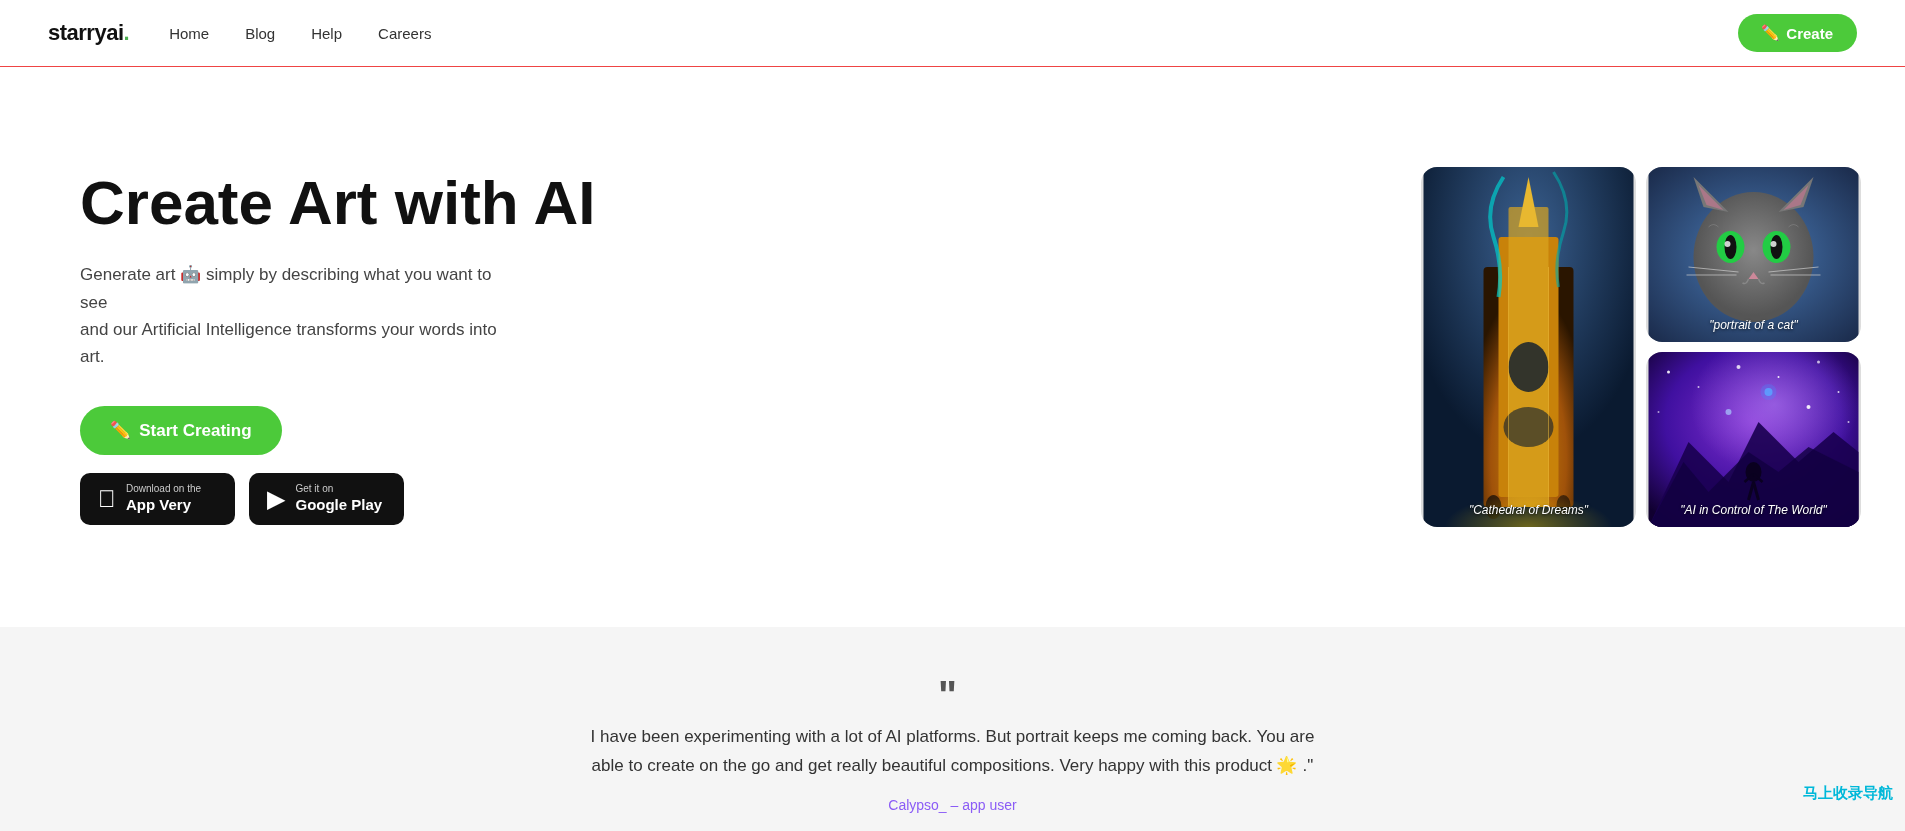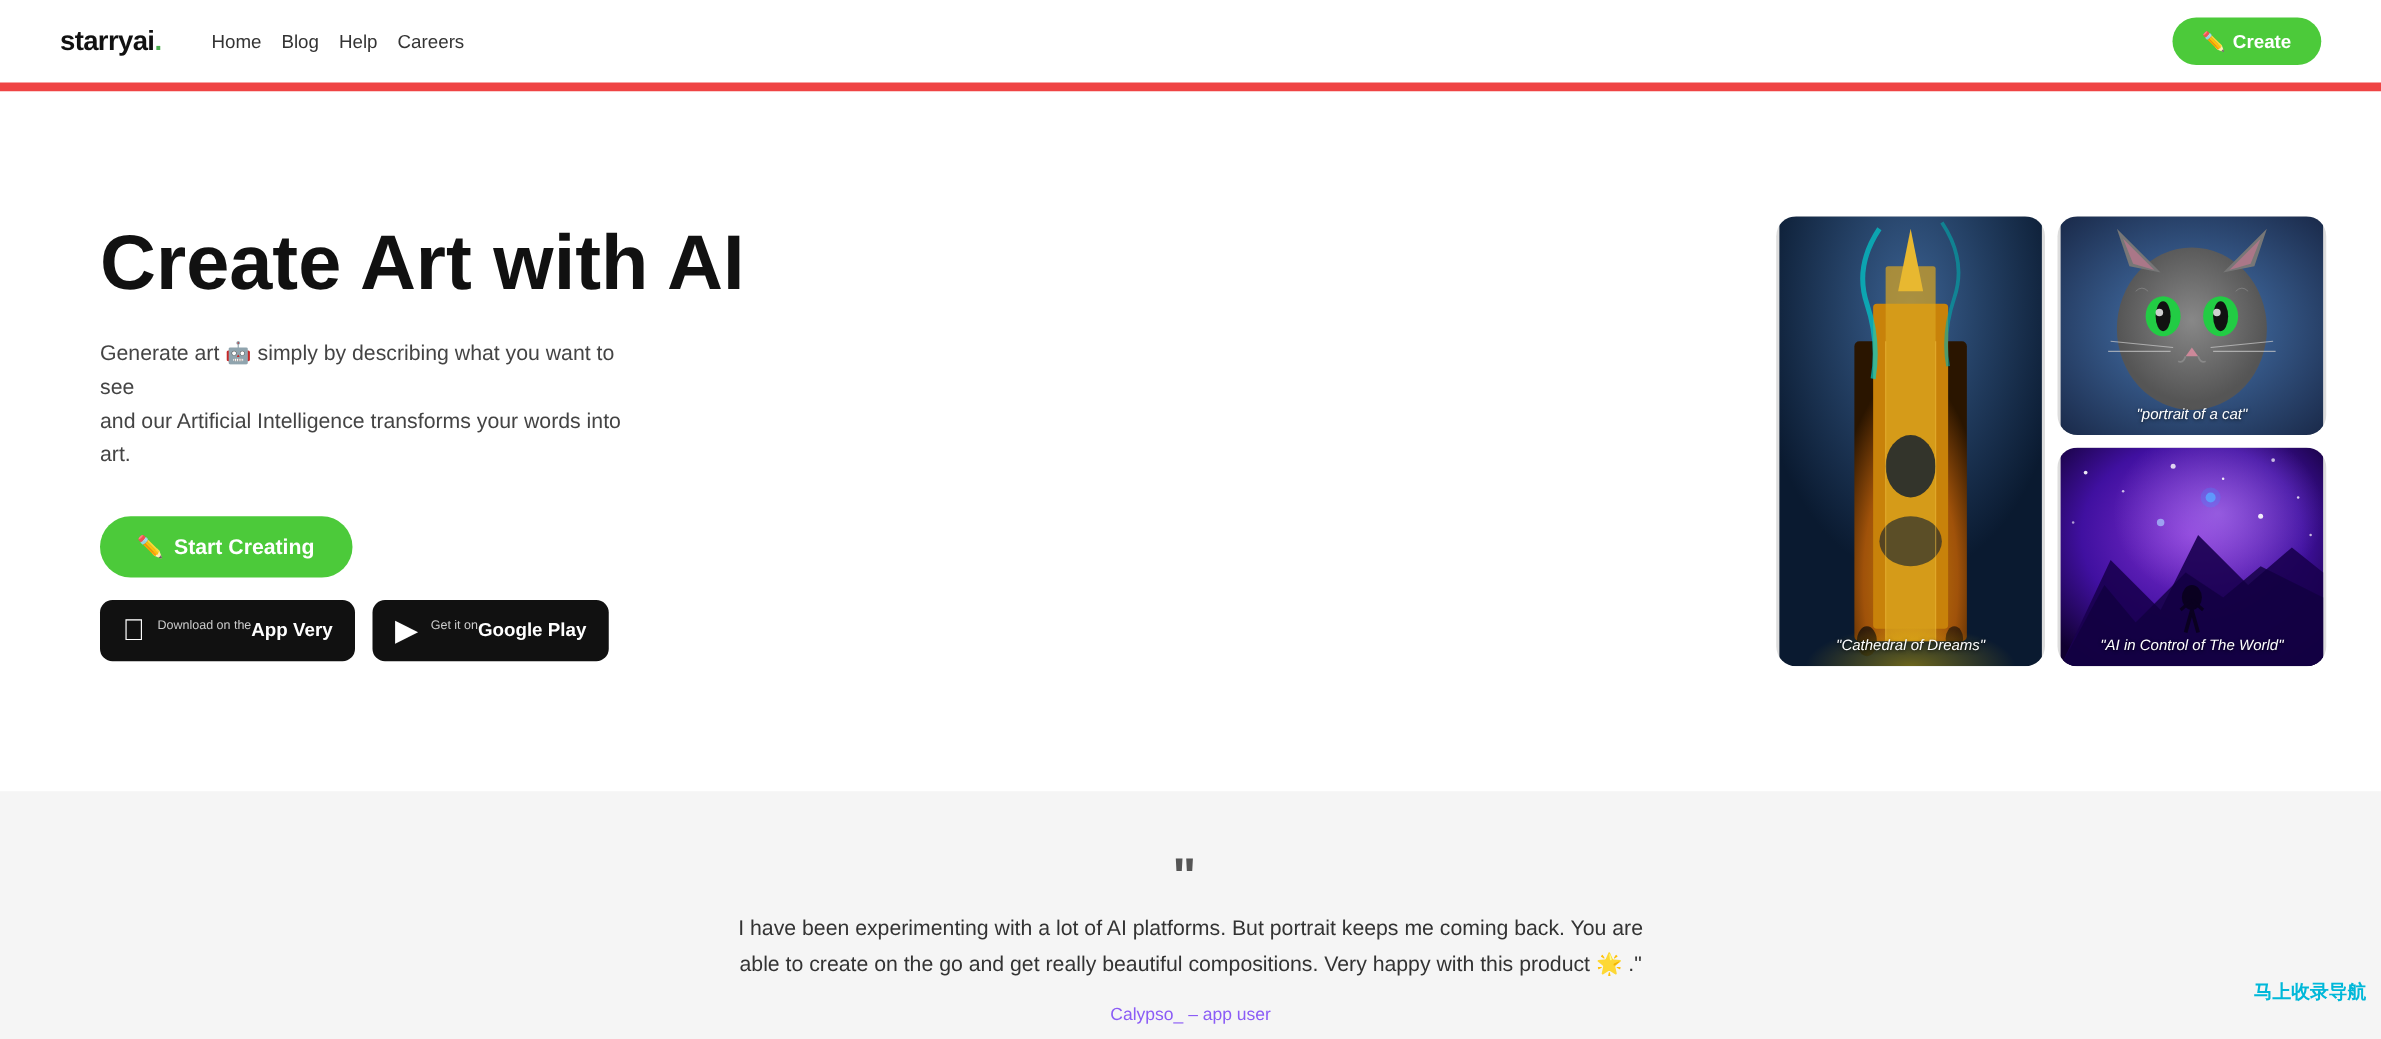--- a/index.html
+++ b/index.html
@@ -5,30 +5,30 @@
     * { margin: 0; padding: 0; box-sizing: border-box; }
     body { font-family: -apple-system, BlinkMacSystemFont, 'Segoe UI', Helvetica, Arial, sans-serif; background: #fff; color: #111; overflow-x: hidden; }
 
     
     .navbar {
       display: flex;
       align-items: center;
       justify-content: space-between;
       padding: 14px 48px;
       background: #fff;
-      border-bottom: 7px solid #ef4444;
+      border-bottom: 1px solid #ef4444;
       position: sticky;
       top: 0;
       z-index: 100;
     }
     .navbar-left { display: flex; align-items: center; gap: 40px; }
     .logo { font-size: 22px; font-weight: 700; letter-spacing: -0.5px; color: #111; }
     .logo span { color: #111; }
     .logo .dot { color: #4caf50; }
-    .nav-links { display: flex; gap: 16px; text-align: right; }
+    .nav-links { display: flex; gap: 36px; text-align: right; }
     .nav-links a {
       text-decoration: none;
       color: #333;
       font-size: 15px;
       font-weight: 400;
     }
     .create-btn {
       background: #4cca3a;
       color: #fff;
       border: none;
@@ -88,21 +88,21 @@
       gap: 10px;
       background: #111;
       color: #fff;
       border: none;
       border-radius: 10px;
       padding: 10px 18px;
       cursor: pointer;
       min-width: 155px;
     }
     .store-btn-icon { font-size: 24px; }
-    .store-btn-text { display: flex; flex-direction: row; text-align: left; }
+    .store-btn-text { display: flex; flex-direction: column; text-align: left; }
     .store-btn-small { font-size: 10px; color: #ccc; line-height: 1.2; }
     .store-btn-large { font-size: 15px; font-weight: 700; line-height: 1.3; }
 
     
     .hero-right {
       display: grid;
       grid-template-columns: 1fr 1fr;
       grid-template-rows: auto auto;
       gap: 10px;
       width: 440px;

